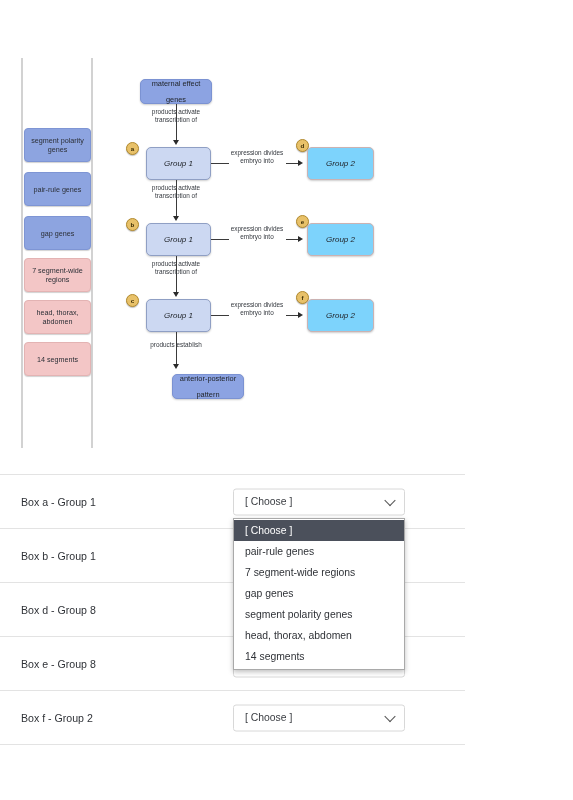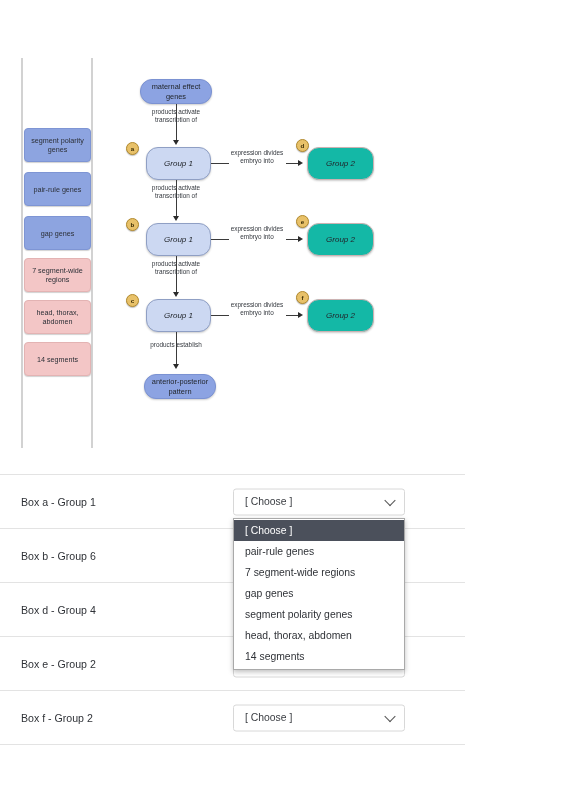--- a/index.html
+++ b/index.html
@@ -43,31 +43,31 @@
     cursor:move;
   }
   .tile.blue{background:#8da4e0;border:1px solid #7e95d4;}
   .tile.pink{background:#f3c6c6;border:1px solid #e3b3b3;}
 
   
   .flow{position:absolute;left:100px;top:0;width:300px;height:390px;}
 
   .node{
     position:absolute;box-sizing:border-box;
-    border-radius:12px;
+    border-radius:5px;
     display:flex;align-items:center;justify-content:center;
     text-align:center;
-    font-size:7.4px;line-height:10px;
+    font-size:7.4px;line-height:16px;
     color:#22262c;
     box-shadow:0 1px 2px rgba(0,0,0,.2);
   }
   .node.maternal{background:#8ca3e2;border:1px solid #7b92d2;}
-  .node.ap{background:#8ca3e2;border:1px solid #7b92d2;}
+  .node.ap{background:#8ca3e2;border:1px solid #7b92d2;margin-left:28px;}
   .node.g1{background:#ccd8f2;border:1px solid #8f9fc4;font-style:italic;font-size:8px;}
-  .node.g2{background:#14b8a6;border:1px solid #cbb2b2;font-style:italic;font-size:8px;}
+  .node.g2{background:#7dd3fc;border:1px solid #cbb2b2;font-style:italic;font-size:8px;}
 
   .vconn{position:absolute;width:1px;background:#3a3a3a;}
   .varrow{
     position:absolute;width:0;height:0;
     border-left:3.5px solid transparent;border-right:3.5px solid transparent;
     border-top:5px solid #2b2b2b;
   }
   .hconn{position:absolute;height:1px;background:#3a3a3a;}
   .harrow{
     position:absolute;width:0;height:0;
@@ -252,38 +252,38 @@
 
     <div class="row">
       <div class="rlabel">Box a - Group 1</div>
       <div class="selwrap">
         <span class="selval">[ Choose ]</span>
         <span class="chev"></span>
       </div>
     </div>
 
     <div class="row">
-      <div class="rlabel">Box b - Group 6</div>
-      <div class="selwrap">
-        <span class="selval">[ Choose ]</span>
-        <span class="chev"></span>
-      </div>
-    </div>
-
-
-    <div class="row">
-      <div class="rlabel">Box d - Group 4</div>
-      <div class="selwrap">
-        <span class="selval">[ Choose ]</span>
-        <span class="chev"></span>
-      </div>
-    </div>
-
-    <div class="row">
-      <div class="rlabel">Box e - Group 2</div>
+      <div class="rlabel">Box b - Group 1</div>
+      <div class="selwrap">
+        <span class="selval">[ Choose ]</span>
+        <span class="chev"></span>
+      </div>
+    </div>
+
+
+    <div class="row">
+      <div class="rlabel">Box d - Group 8</div>
+      <div class="selwrap">
+        <span class="selval">[ Choose ]</span>
+        <span class="chev"></span>
+      </div>
+    </div>
+
+    <div class="row">
+      <div class="rlabel">Box e - Group 8</div>
       <div class="selwrap">
         <span class="selval">[ Choose ]</span>
         <span class="chev"></span>
       </div>
     </div>
 
     <div class="row">
       <div class="rlabel">Box f - Group 2</div>
       <div class="selwrap">
         <span class="selval">[ Choose ]</span>

